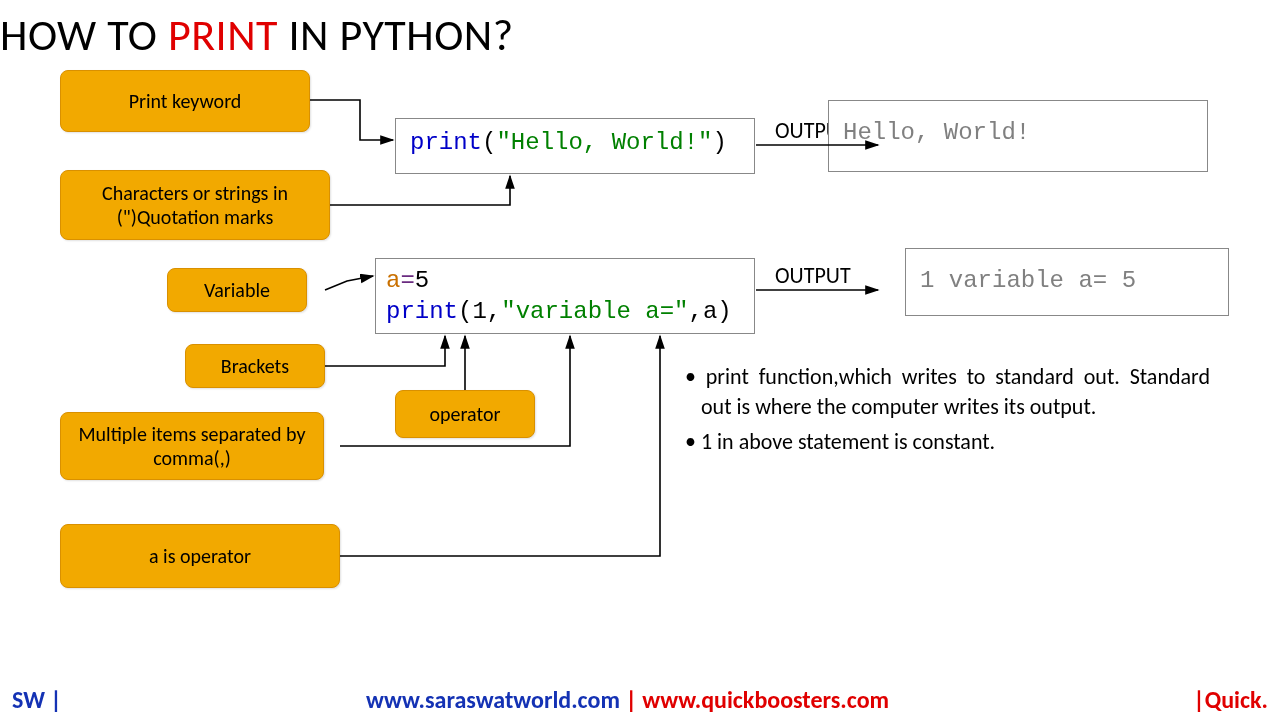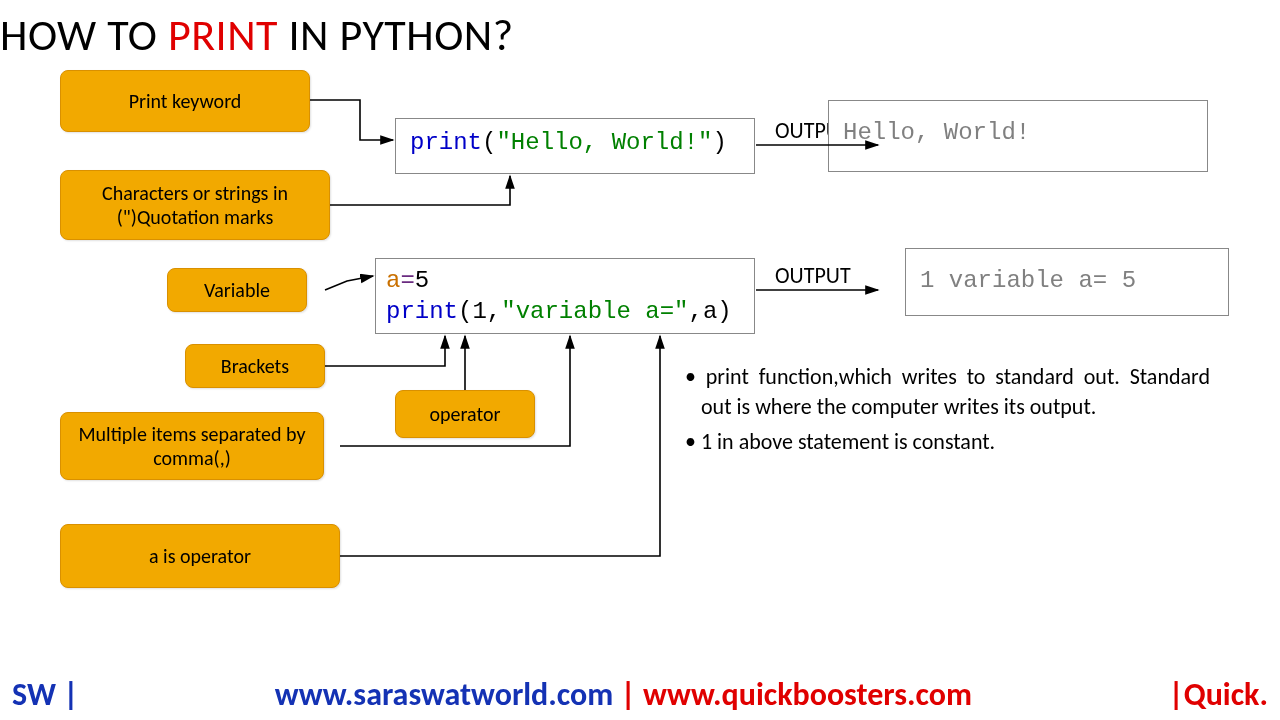--- a/index.html
+++ b/index.html
@@ -73,21 +73,21 @@
     color: #000;
     line-height: 1.35;
   }
   .notes li { list-style: none; padding-left: 16px; text-indent: -16px; margin-bottom: 6px; text-align: justify; }
   .notes li::before { content: "• "; }
   .footer {
     position: absolute;
     bottom: 6px;
     left: 0;
     width: 100%;
-    font-size: 32px;
+    font-size: 24px;
     font-weight: 900;
     display: flex;
     justify-content: space-between;
     padding: 0 12px;
   }
   .footer-left { color: #1432b4; }
   .footer-mid { color: #1432b4; }
   .footer-mid .red { color: #e00000; }
   .footer-mid .sep { color: #e00000; }
   .footer-right { color: #e00000; }

